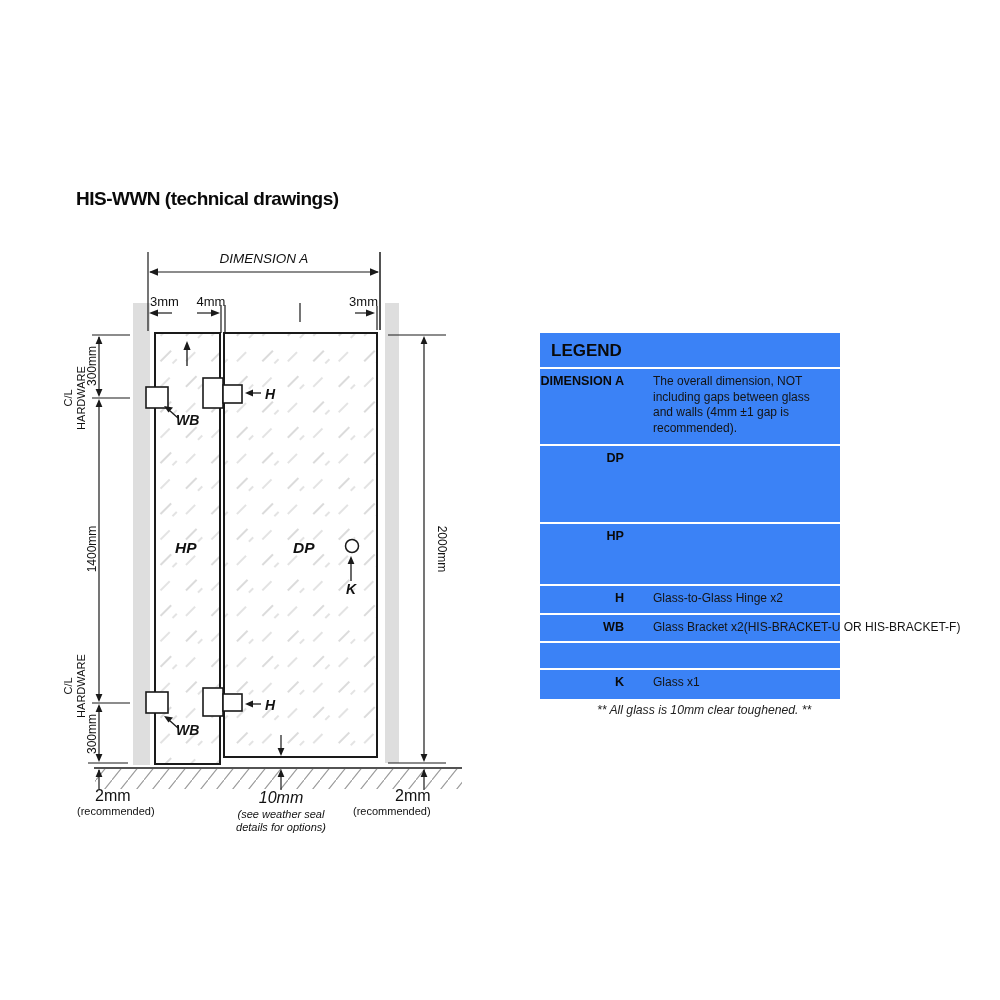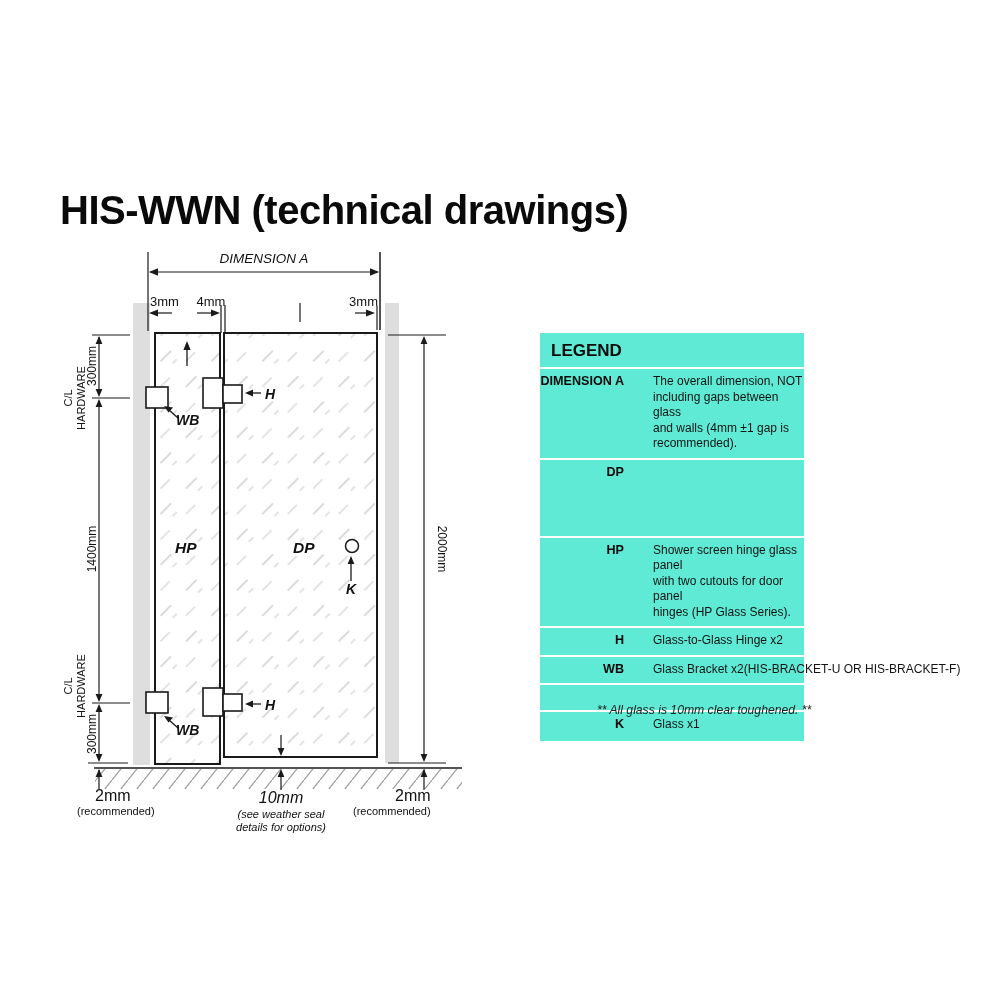--- a/index.html
+++ b/index.html
@@ -1,38 +1,38 @@
 <!DOCTYPE html>
 <html><head>
 <meta charset="utf-8">
 <style>
   html,body{margin:0;padding:0;}
   body{
     width:1000px;height:1000px;position:relative;background:#ffffff;
     font-family:"Liberation Sans", sans-serif;color:#111;overflow:hidden;
   }
   .page-title{
-    position:absolute;left:60px;top:188px;
-    font-size:40px;font-weight:bold;letter-spacing:-0.5px;color:#0a0a0a;
+    position:absolute;left:76px;top:188px;
+    font-size:19px;font-weight:bold;letter-spacing:-0.5px;color:#0a0a0a;
     white-space:nowrap;
   }
   svg{position:absolute;left:0;top:0;}
   svg text{font-family:"Liberation Sans", sans-serif;fill:#111;}
   .dim-txt{font-size:12px;}
   .gap-txt{font-size:13px;}
   .dima-txt{font-size:13.5px;font-style:italic;}
   .rot-txt{font-size:11px;}
   .panel-lbl{font-size:15.5px;font-weight:bold;font-style:italic;}
   .hw-lbl{font-size:14px;font-weight:bold;font-style:italic;}
   .big-mm{font-size:16px;}
   .small-note{font-size:11px;}
   .it{font-style:italic;}
 
   .legend{
-    position:absolute;left:540px;top:333px;width:264px;background:#5eead4;
+    position:absolute;left:540px;top:333px;width:300px;background:#3b82f6;
   }
   .legend-header{
     padding:8px 0 6px 11px;font-size:17px;font-weight:bold;color:#0a0a0a;
   }
   .legend-row{
     display:flex;border-top:2px solid #ffffff;padding:5px 0 6px 0;box-sizing:border-box;
   }
   .legend-row .key{
     width:84px;flex:0 0 84px;text-align:right;font-weight:bold;
     font-size:12.6px;line-height:15.5px;color:#0a0a0a;
@@ -206,23 +206,20 @@
     <div class="desc">The overall dimension, NOT
 including gaps between glass
 and walls (4mm ±1 gap is
 recommended).</div>
   </div>
   <div class="legend-row row-dp">
     <div class="key">DP</div>
   </div>
   <div class="legend-row row-hp">
     <div class="key">HP</div>
-    <div class="desc">Shower screen hinge glass panel
-with two cutouts for door panel
-hinges (HP Glass Series).</div>
   </div>
   <div class="legend-row row-h">
     <div class="key">H</div>
     <div class="desc">Glass-to-Glass Hinge x2</div>
   </div>
   <div class="legend-row row-wb">
     <div class="key">WB</div>
     <div class="desc nowrap">Glass Bracket x2(HIS-BRACKET-U OR HIS-BRACKET-F)</div>
   </div>
   <div class="legend-row row-empty">

